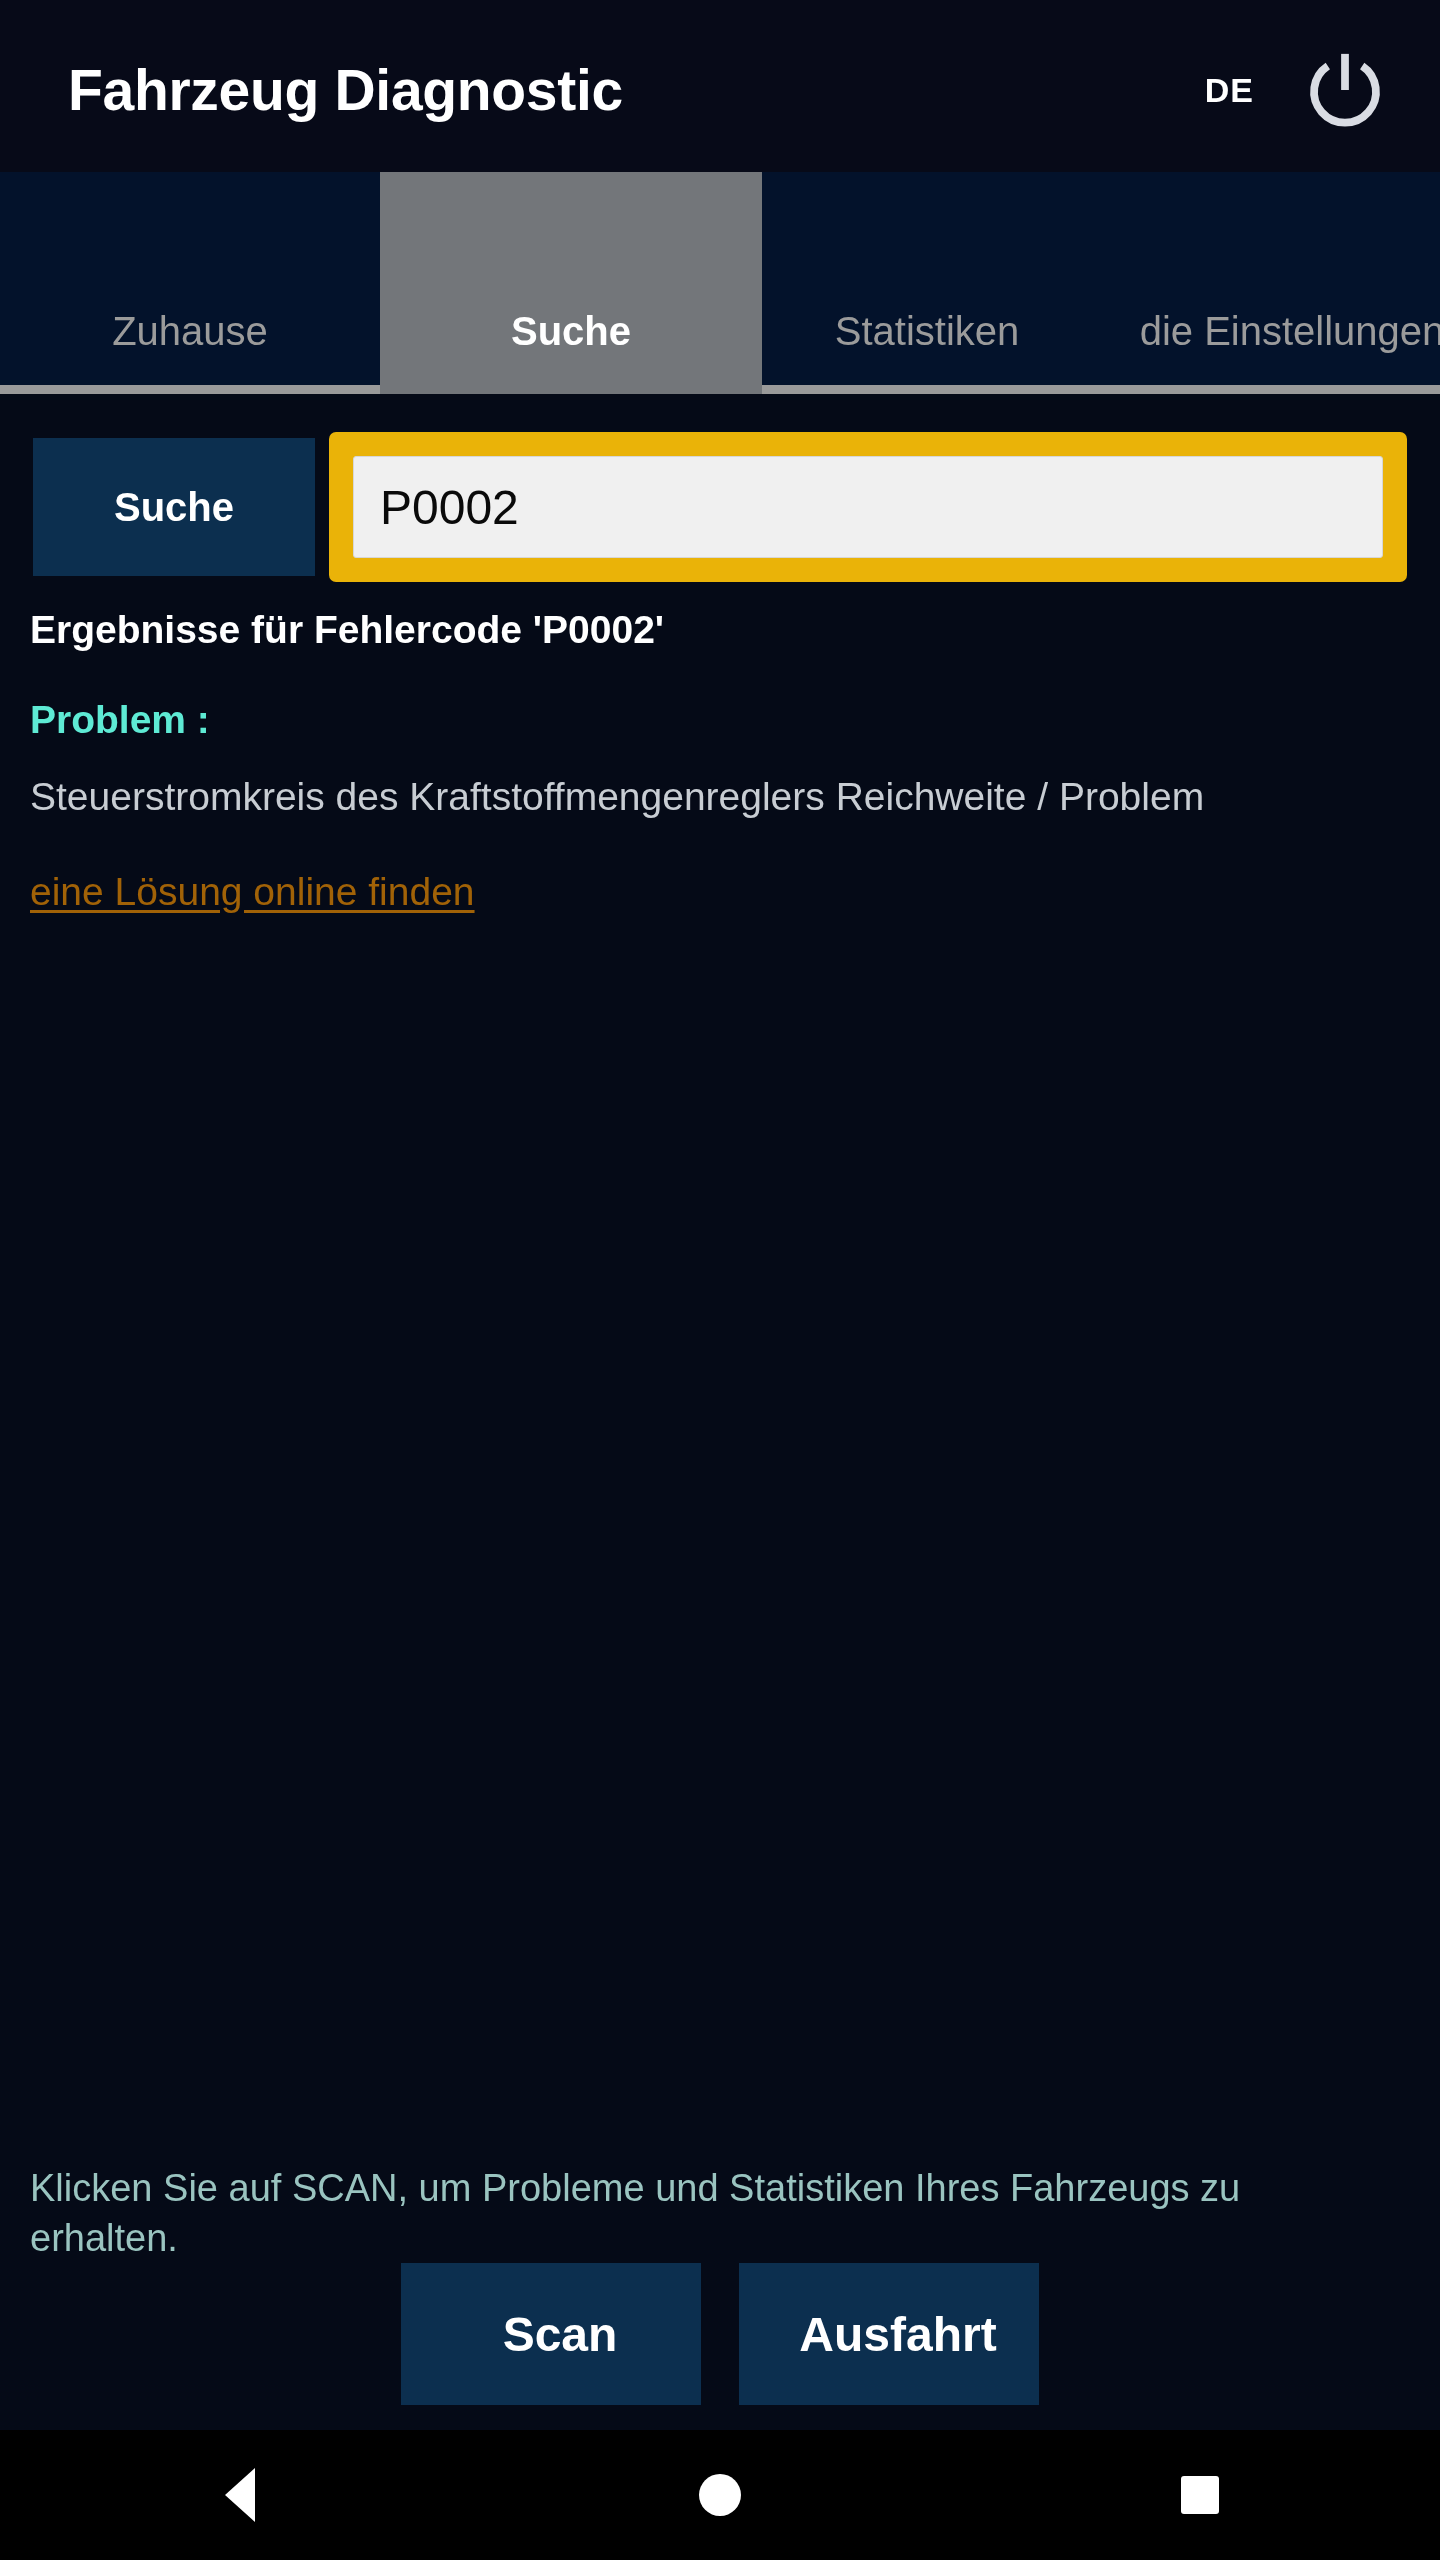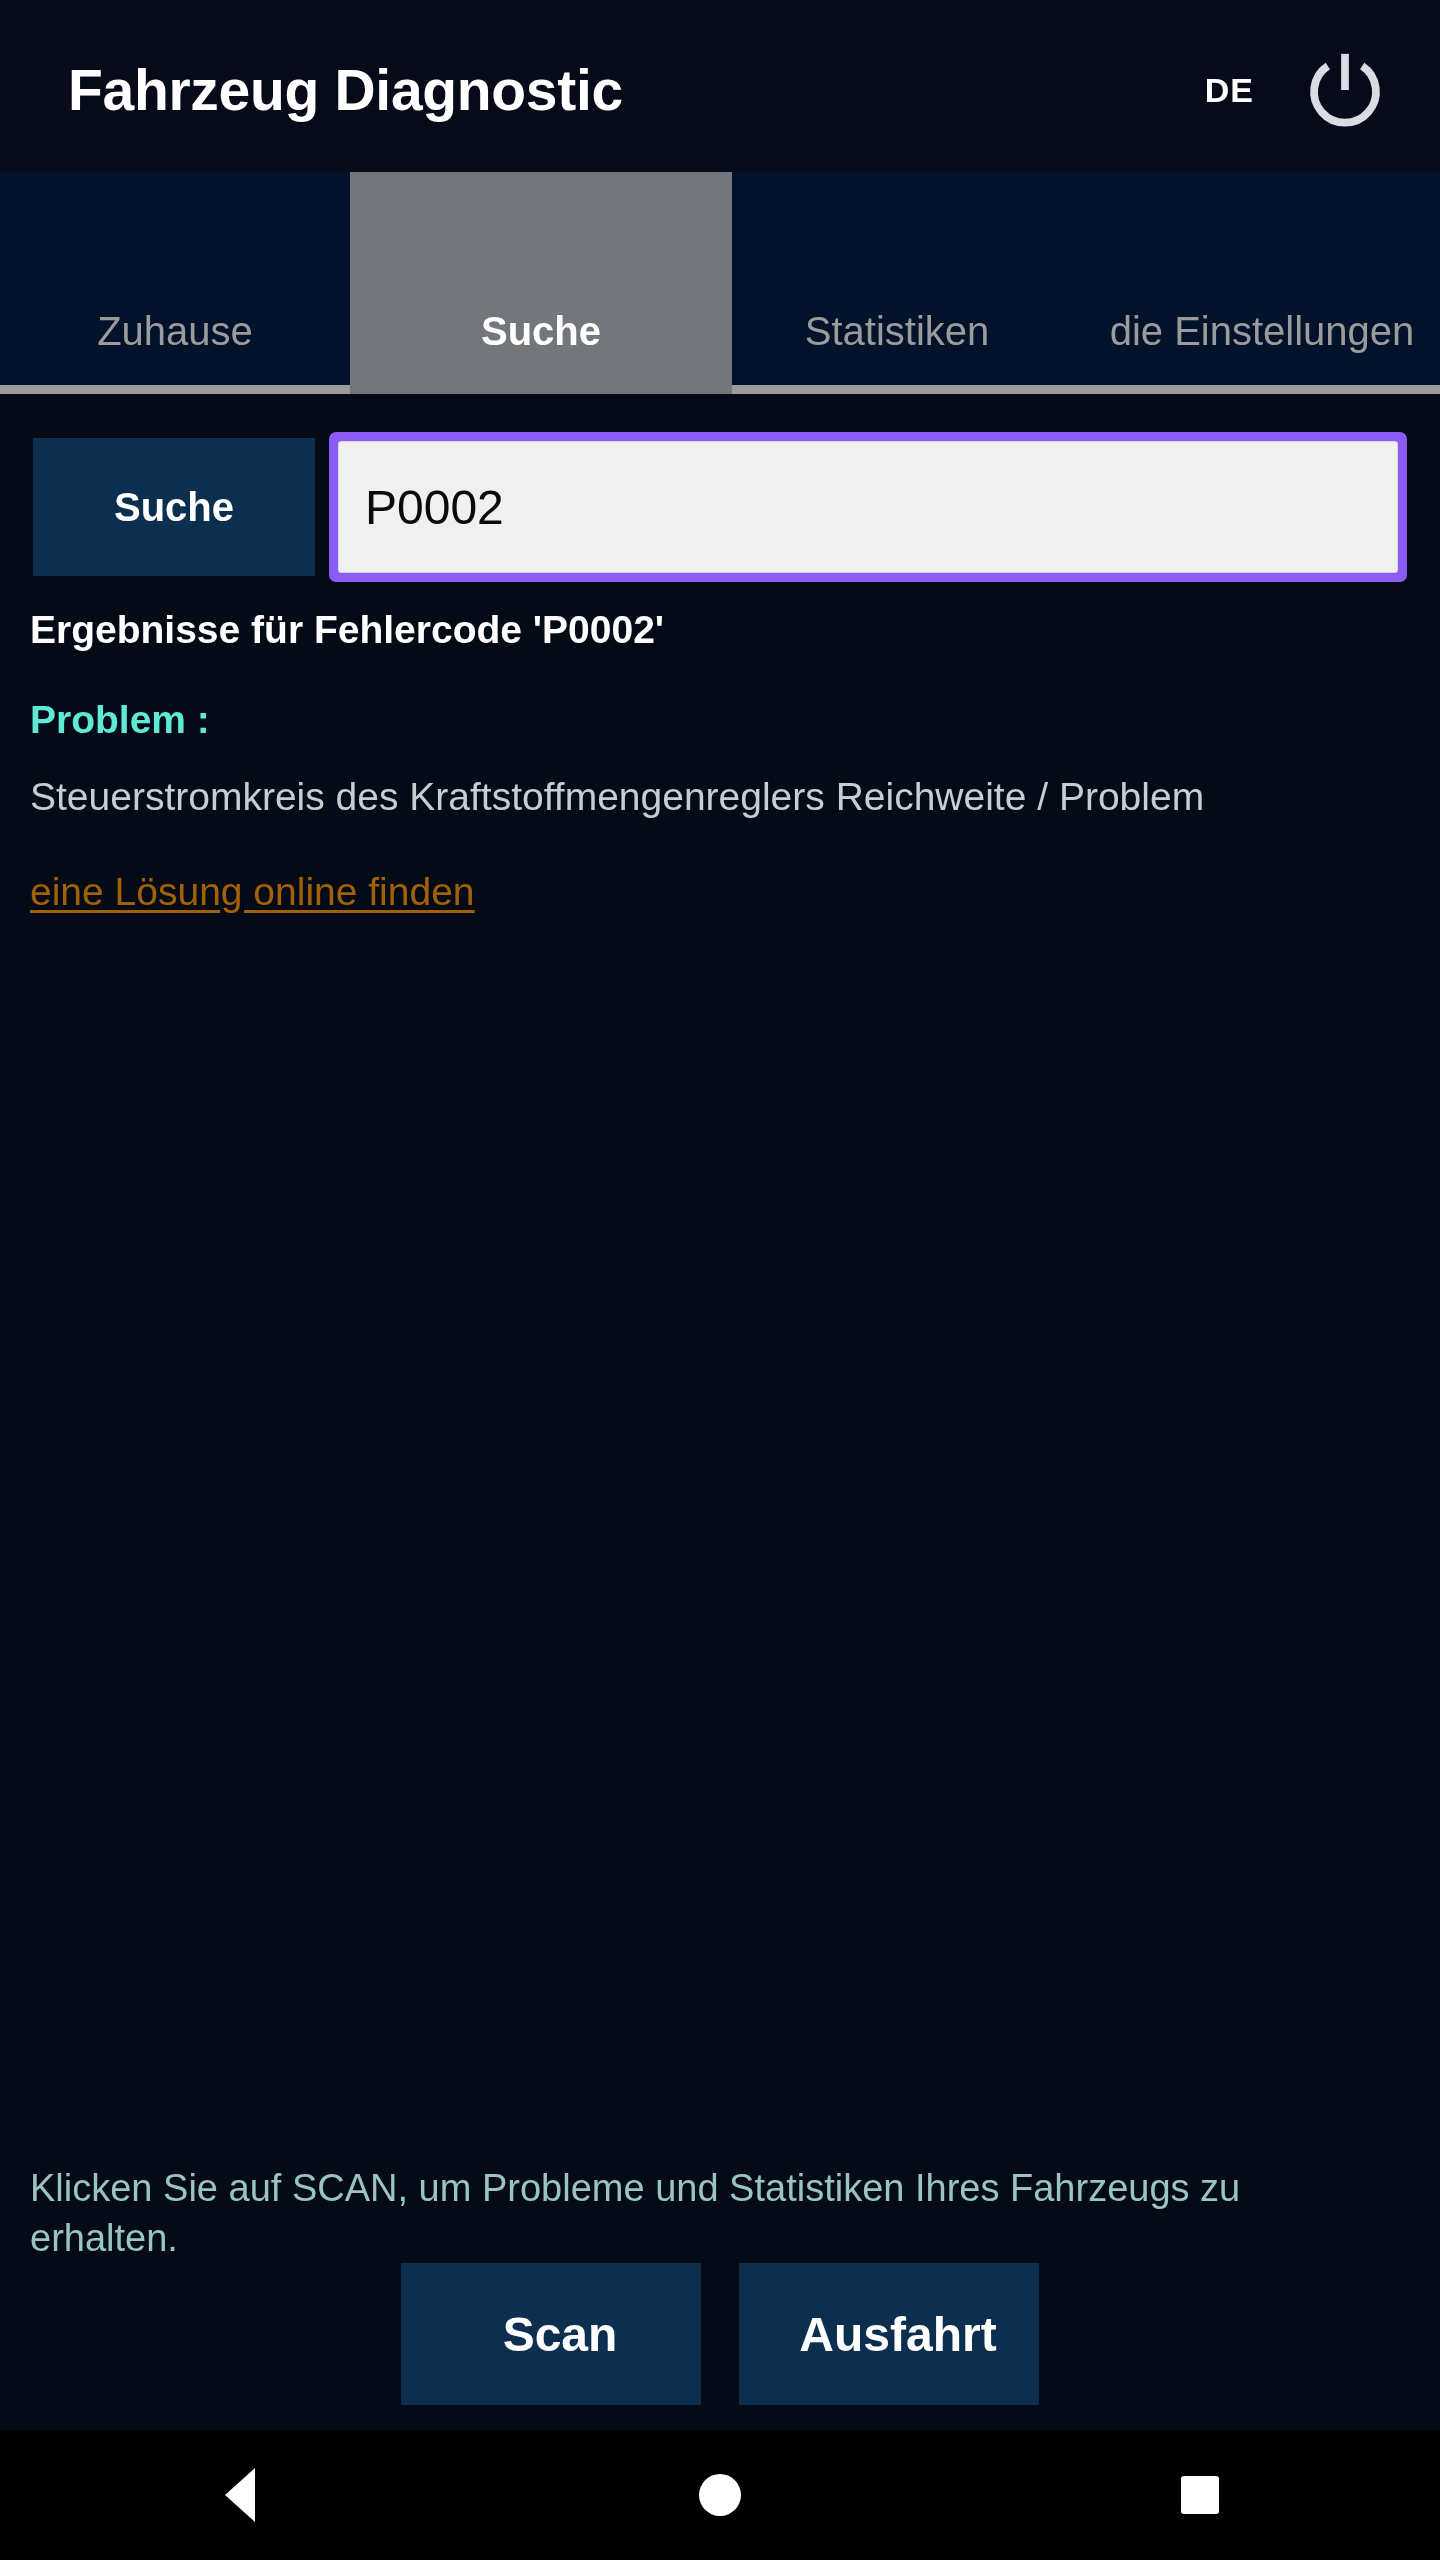--- a/index.html
+++ b/index.html
@@ -69,21 +69,21 @@
     padding-bottom: 40px;
     color: #9b9b9b;
     font-size: 40px;
     font-weight: normal;
     white-space: nowrap;
     position: relative;
     background: transparent;
     flex: 0 0 auto;
   }
   .tab .tab-label { pointer-events: none; }
-  .tab-home     { width: 350px; }
+  .tab-home     { width: 380px; }
   .tab-search   { width: 382px; }
   .tab-stats    { width: 330px; }
   .tab-settings { width: 400px; }
 
   .tab.selected {
     background: #73767a;
     color: #ffffff;
     font-weight: bold;
     height: 230px;
   }
@@ -116,22 +116,22 @@
     align-items: center;
     justify-content: center;
     flex: 0 0 auto;
     border: none;
     font-family: "Liberation Sans", sans-serif;
   }
   .search-field-wrap {
     margin-left: 14px;
     flex: 1 1 auto;
     height: 150px;
-    background: #8b5cf6;
-    padding: 9px;
+    background: #eab308;
+    padding: 24px;
     border-radius: 7px;
   }
   .search-input {
     width: 100%;
     height: 100%;
     background: #f0f0f0;
     border: 1px solid #d7d7d7;
     border-radius: 3px;
     font-size: 48px;
     color: #0a0a0a;

